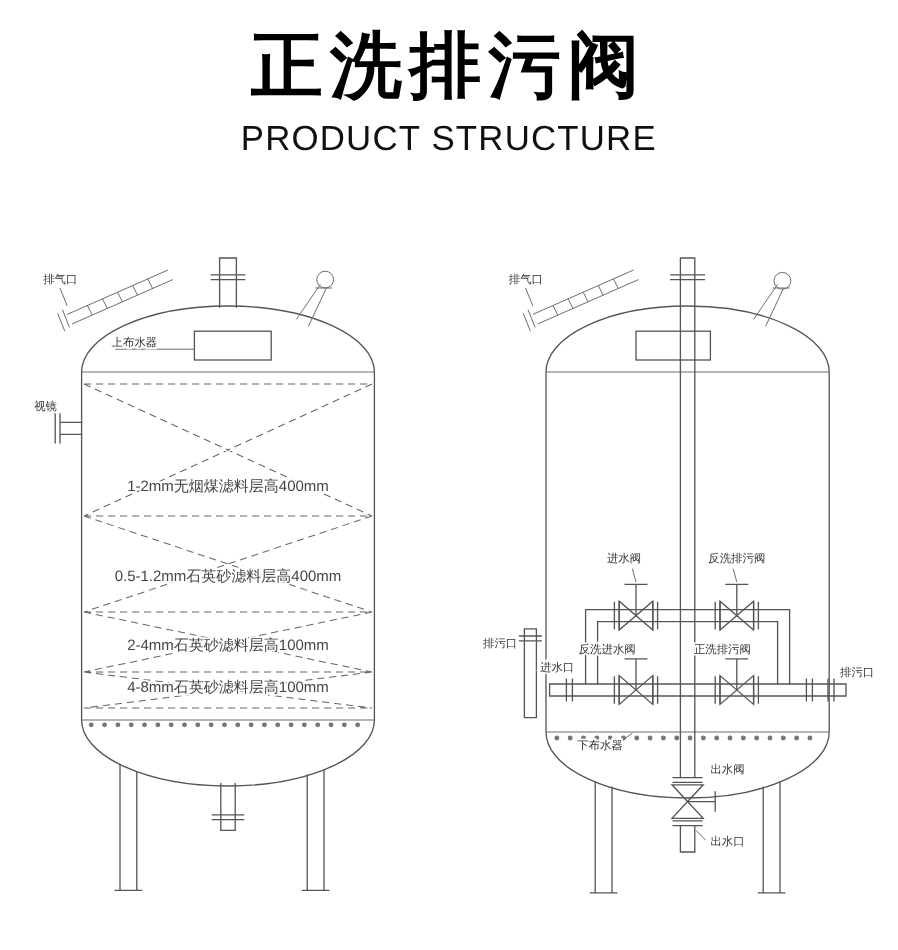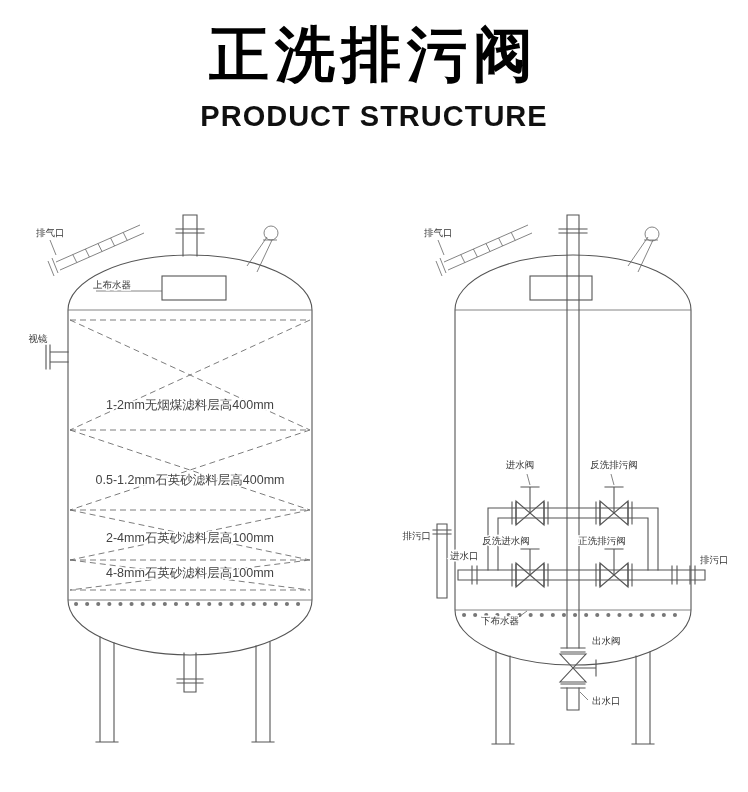--- a/index.html
+++ b/index.html
@@ -6,21 +6,21 @@
   body{
     width:748px;height:792px;background:#ffffff;overflow:hidden;
     font-family:"Liberation Sans",sans-serif;
   }
   .header{height:192px;text-align:center}
   .title{
     font-size:60px;font-weight:900;letter-spacing:6px;color:#000;
     padding-top:22px;line-height:1.1;
   }
   .subtitle{
-    font-size:29px;font-weight:700;letter-spacing:1px;color:#101010;margin-top:12px;
+    font-size:29px;font-weight:400;letter-spacing:1px;color:#101010;margin-top:12px;
   }
   svg{display:block}
   .ln{stroke:#555555;stroke-width:1.1;fill:none;stroke-linecap:square}
   .ln-thin{stroke:#666666;stroke-width:0.8;fill:none}
   .dash{stroke:#666666;stroke-width:0.85;fill:none;stroke-dasharray:6 4}
   .dots{stroke:#777777;stroke-width:4;fill:none;stroke-dasharray:0.1 11;stroke-linecap:round}
   .lbl{fill:#333333;paint-order:stroke;stroke:#ffffff;stroke-width:3px;font-family:"Liberation Sans",sans-serif}
   .s9{font-size:9.5px}
   .s12{font-size:12.5px;fill:#444444}
 </style>

